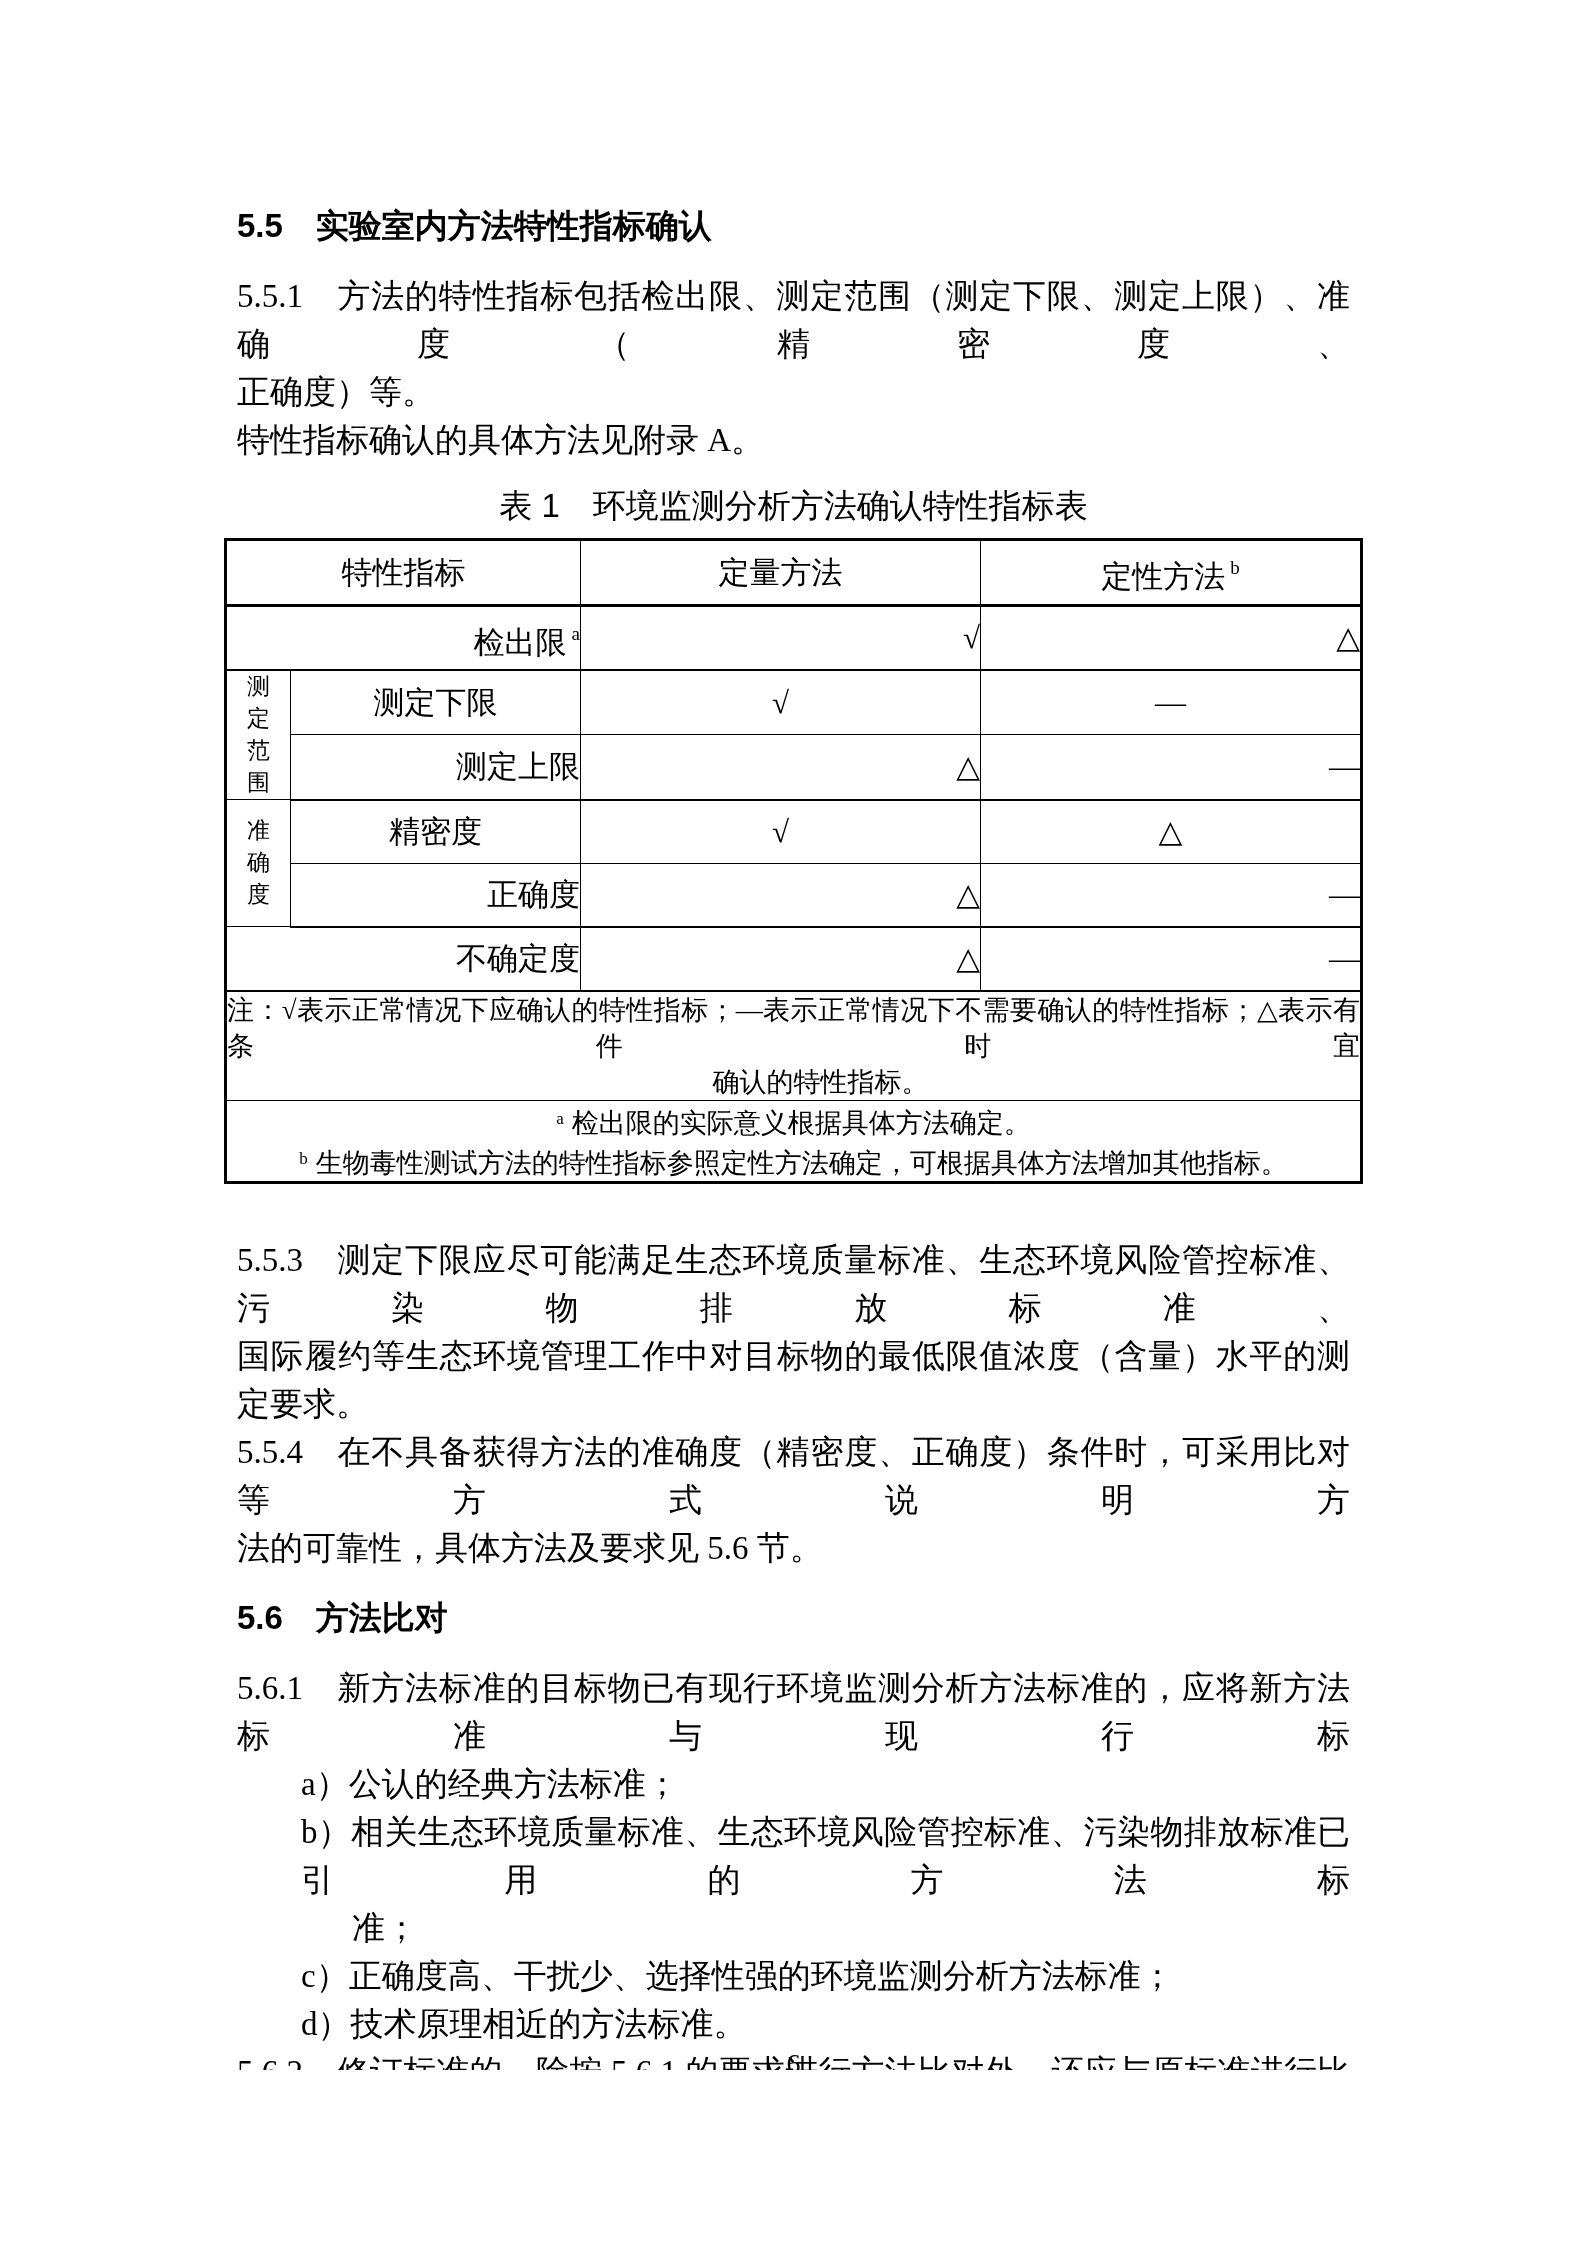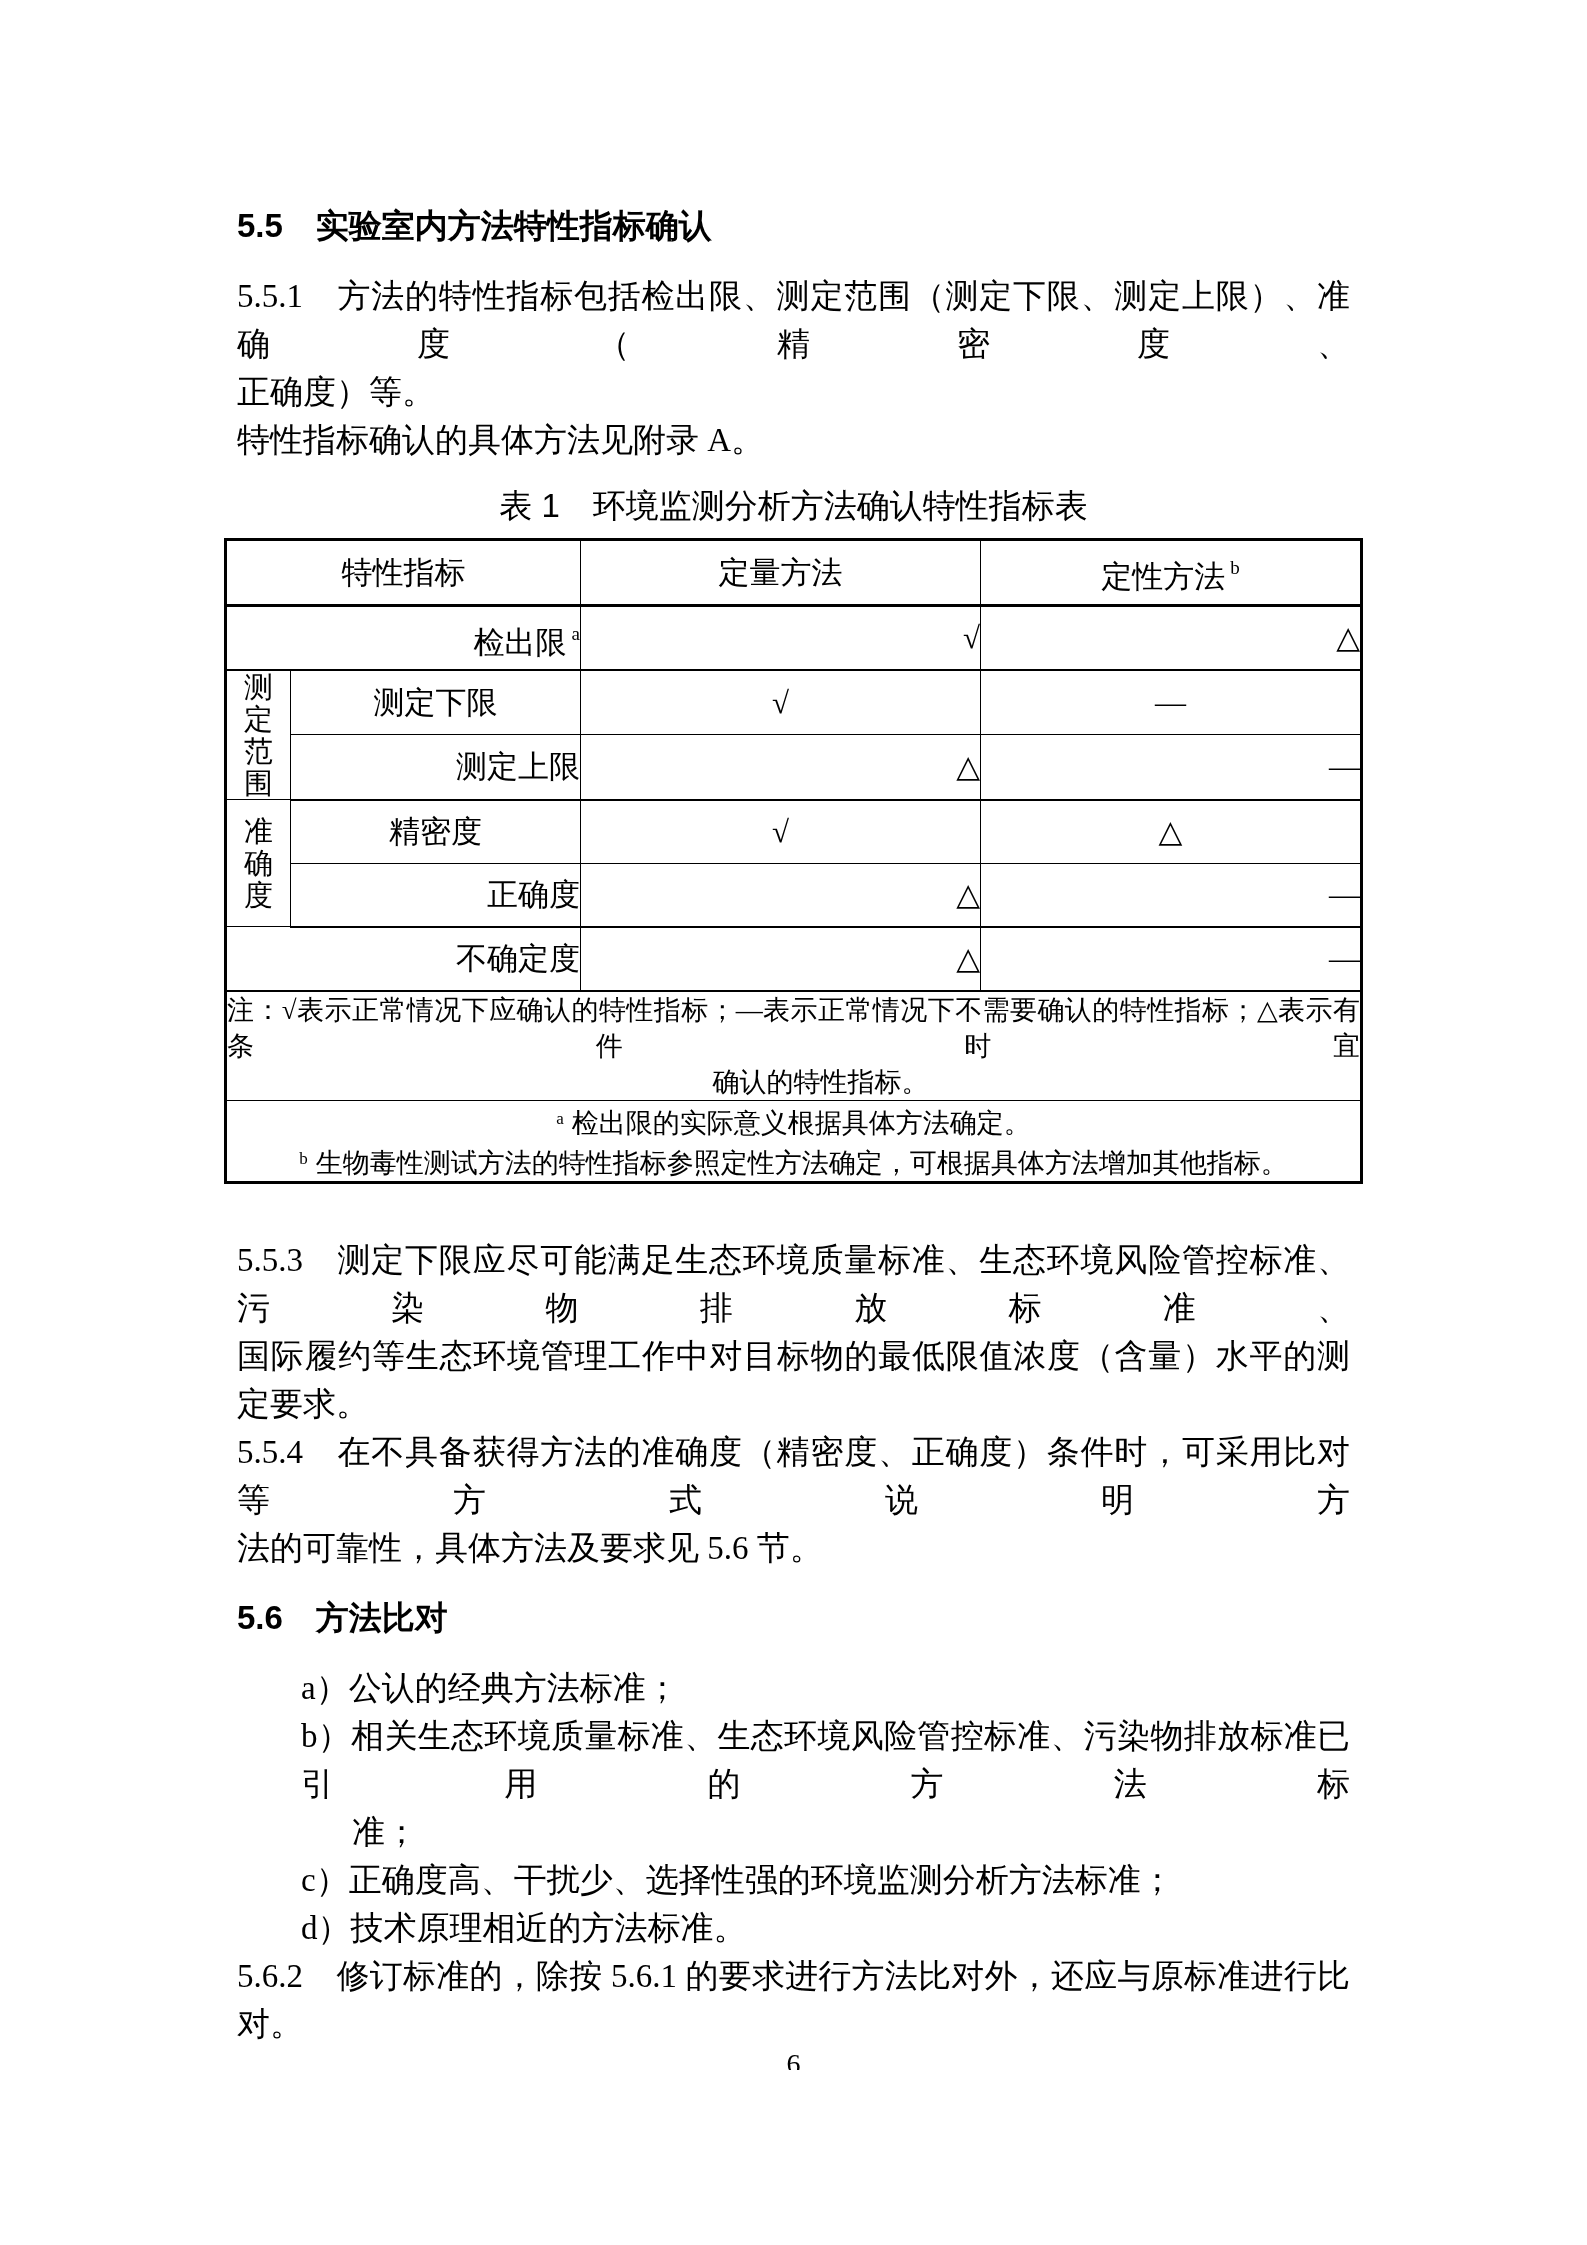--- a/index.html
+++ b/index.html
@@ -59,21 +59,21 @@
     font-size: 19px;
     vertical-align: 13px;
     margin-left: 5px;
   }
   td.groupcell { padding: 0 2px; }
   .vtext {
     width: 31px;
     margin: 0 auto;
     word-break: break-all;
     line-height: 32px;
-    font-size: 29px;
+    font-size: 23px;
     text-align: center;
   }
   td.notecell {
     text-align: left;
     font-size: 27px;
     line-height: 30px;
     padding: 2px 10px 3px 10px;
     border-bottom-width: 2px;
   }
   td.notecell .note-l2 { padding-left: 54px; }
@@ -187,20 +187,21 @@
   </div>
 
   <div>
     <div class="line jl">5.5.4　在不具备获得方法的准确度（精密度、正确度）条件时，可采用比对等方式说明方</div>
     <div class="line">法的可靠性，具体方法及要求见 5.6 节。</div>
   </div>
 
   <div class="heading heading-56">5.6　方法比对</div>
 
   <div>
+    <div class="line jl">5.6.1　新方法标准的目标物已有现行环境监测分析方法标准的，应将新方法标准与现行标</div>
   </div>
 
   <div>
     <div class="item">a）公认的经典方法标准；</div>
     <div class="item line jl">b）相关生态环境质量标准、生态环境风险管控标准、污染物排放标准已引用的方法标</div>
     <div class="item-cont">准；</div>
     <div class="item">c）正确度高、干扰少、选择性强的环境监测分析方法标准；</div>
     <div class="item">d）技术原理相近的方法标准。</div>
   </div>
 

